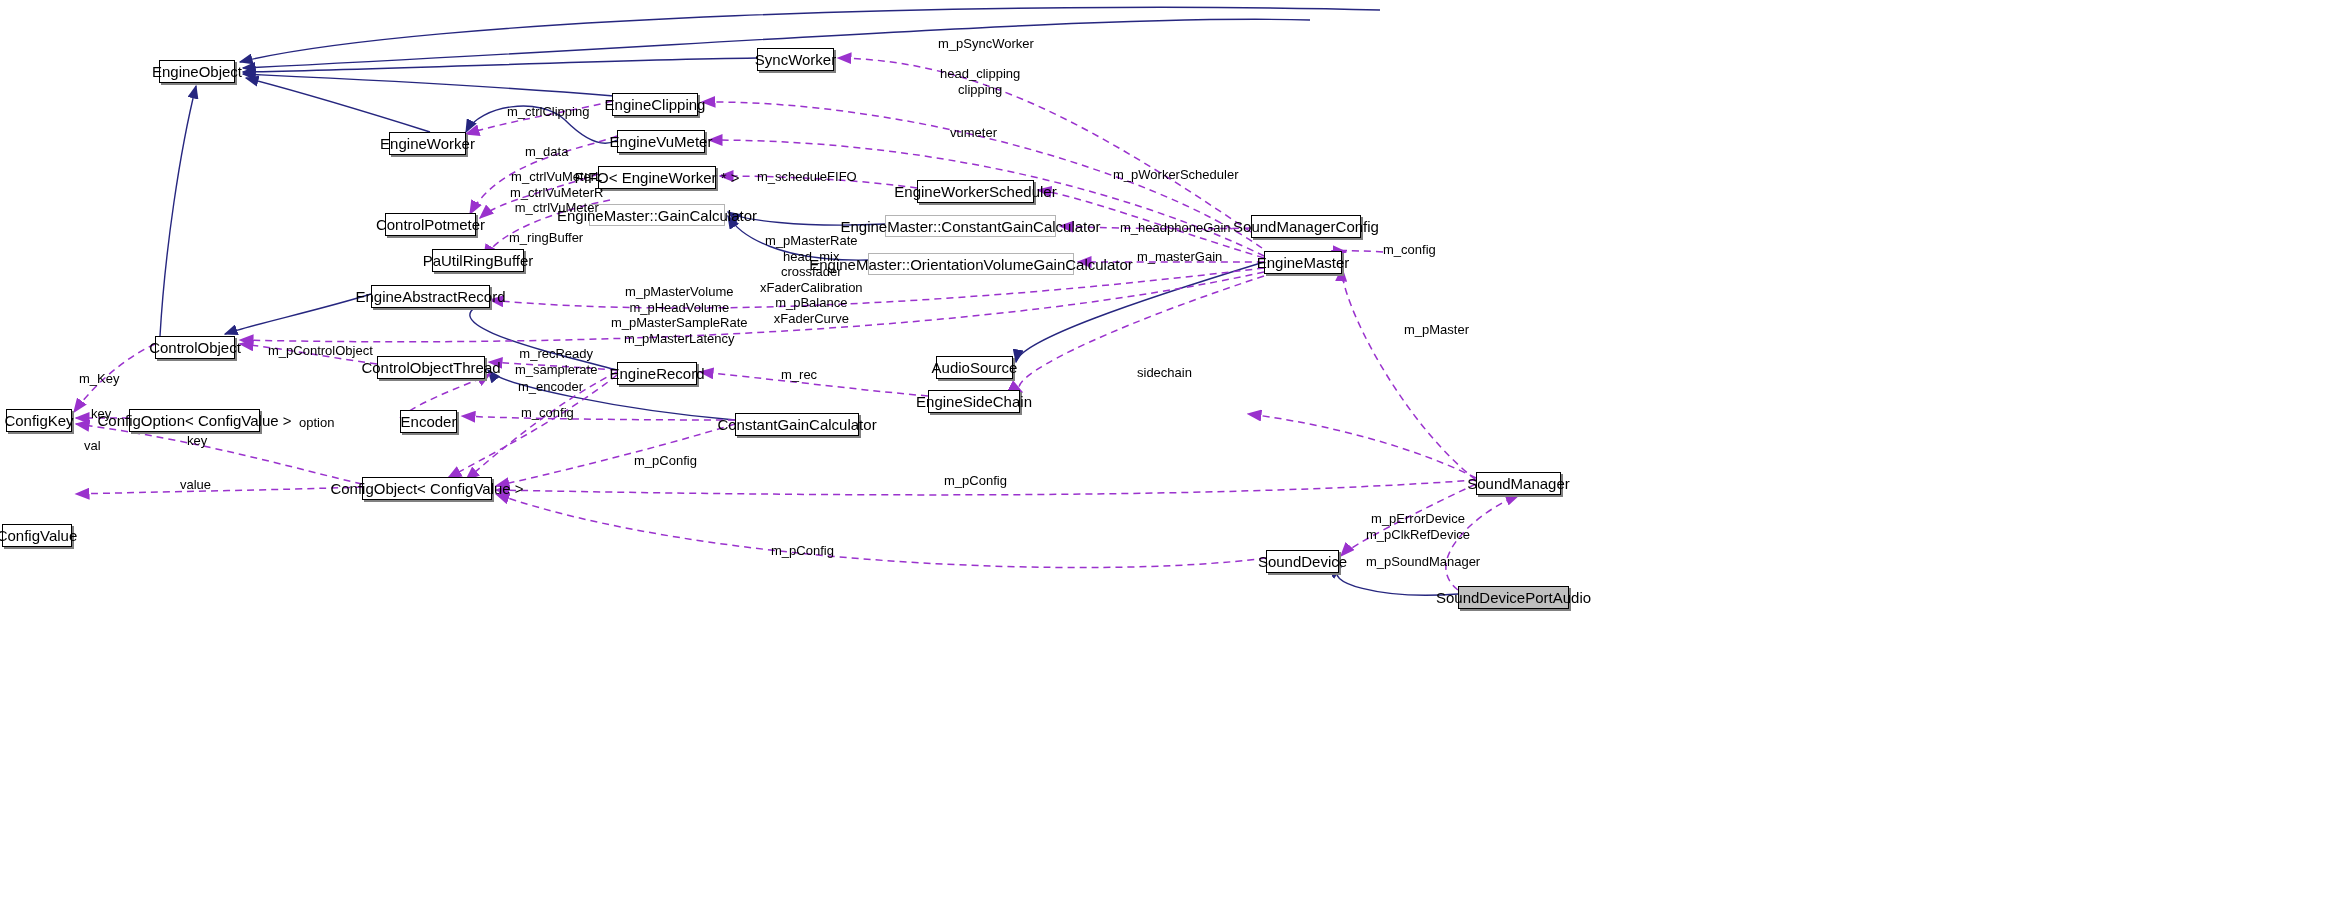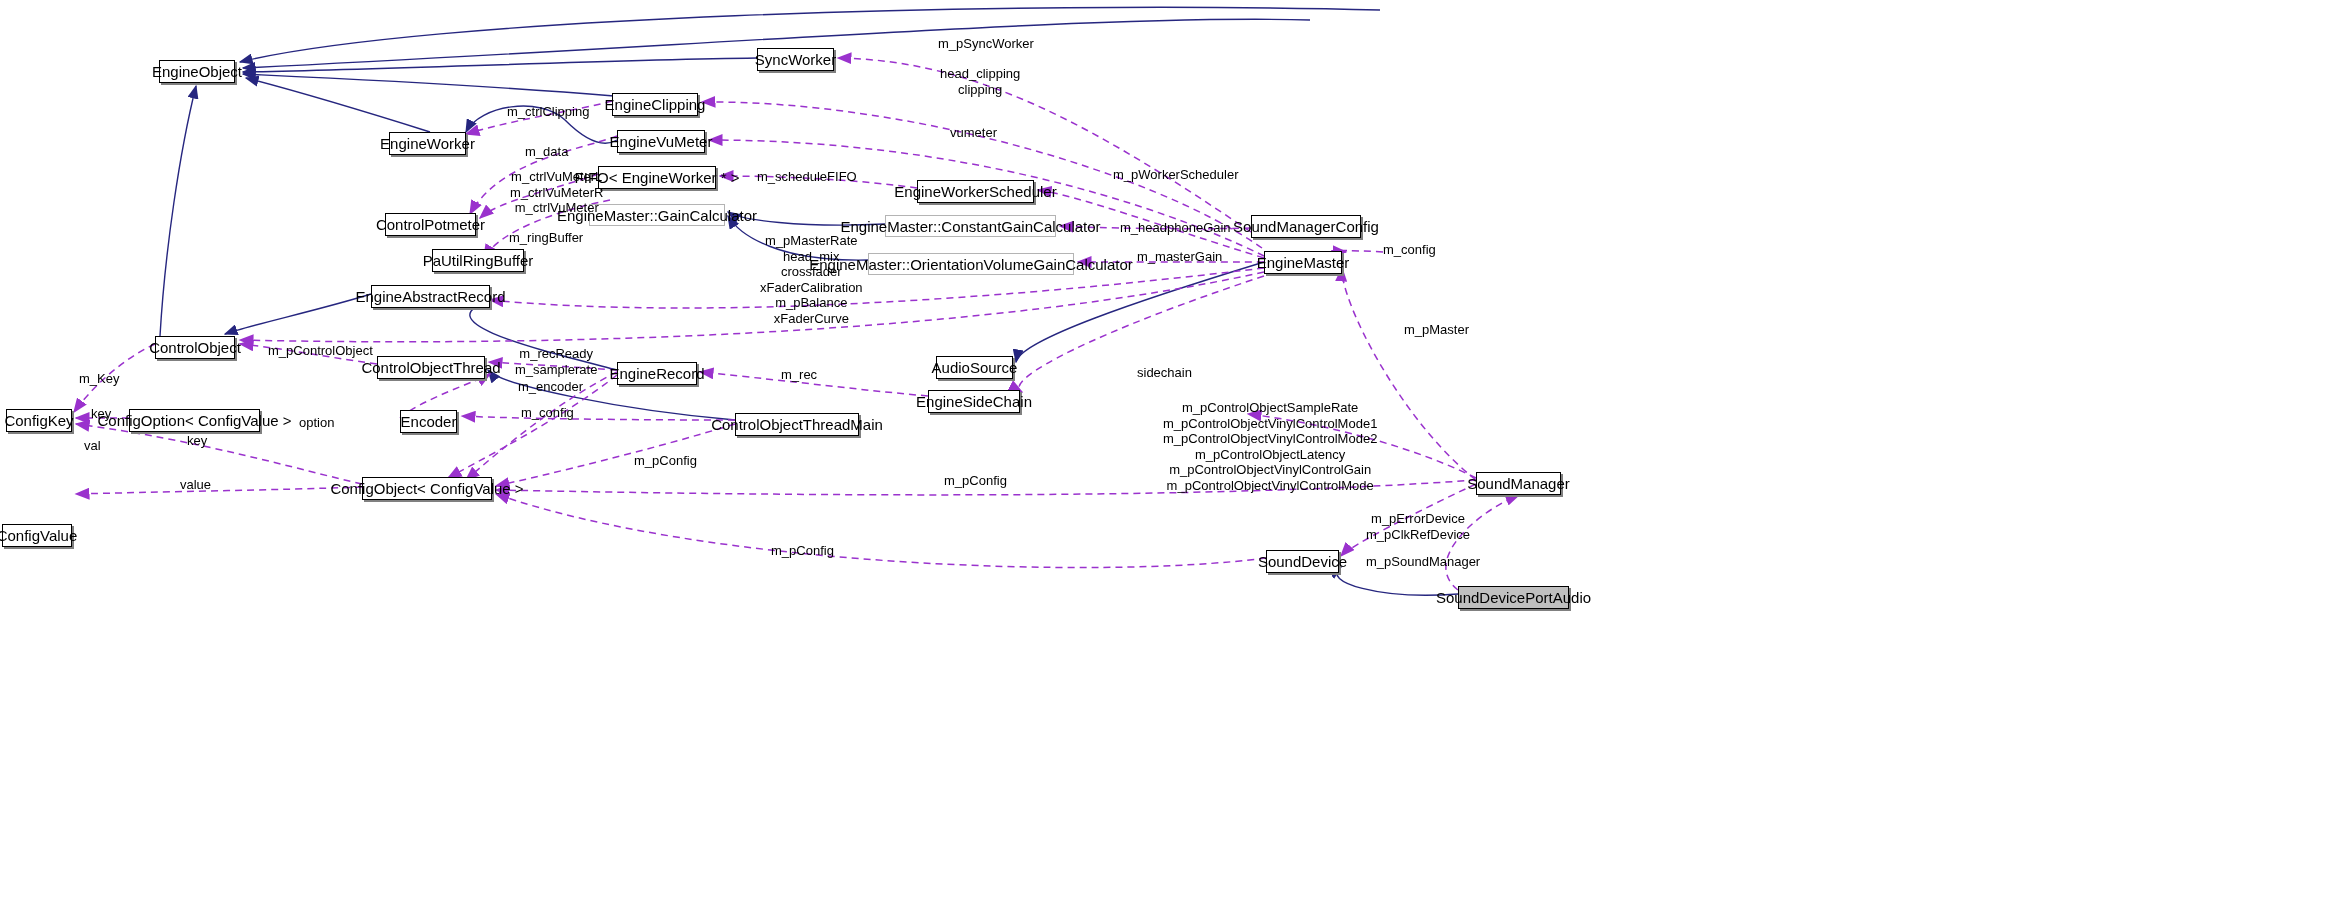--- a/index.html
+++ b/index.html
@@ -170,21 +170,21 @@
   <div class="node" style="left:6px;top:409px;width:66px;height:23px;">
       <span>ConfigKey</span>
     </div>
   <div class="node" style="left:129px;top:409px;width:131px;height:23px;">
       <span>ConfigOption&lt; ConfigValue &gt;</span>
     </div>
   <div class="node" style="left:400px;top:410px;width:57px;height:23px;">
       <span>Encoder</span>
     </div>
   <div class="node" style="left:735px;top:413px;width:124px;height:23px;">
-      <span>ControlObjectThreadMain</span>
+      <span>ConstantGainCalculator</span>
     </div>
   <div class="node" style="left:2px;top:485px;width:70px;height:23px;margin-top:39px;">
       <span>ConfigValue</span>
     </div>
   <div class="node" style="left:362px;top:477px;width:130px;height:23px;">
       <span>ConfigObject&lt; ConfigValue &gt;</span>
     </div>
   <div class="node" style="left:1476px;top:472px;width:85px;height:23px;">
       <span>SoundManager</span>
     </div>
@@ -201,32 +201,32 @@
   <div class="edge-label" style="left:950px;top:126px;"><span>vumeter</span></div>
   <div class="edge-label" style="left:525px;top:145px;"><span>m_data</span></div>
   <div class="edge-label" style="left:1113px;top:168px;"><span>m_pWorkerScheduler</span></div>
   <div class="edge-label" style="left:757px;top:170px;"><span>m_scheduleFIFO</span></div>
   <div class="edge-label multi" style="left:510px;top:169px;"><span>m_ctrlVuMeterL<br>m_ctrlVuMeterR<br>m_ctrlVuMeter</span></div>
   <div class="edge-label" style="left:1120px;top:221px;"><span>m_headphoneGain</span></div>
   <div class="edge-label" style="left:1383px;top:243px;"><span>m_config</span></div>
   <div class="edge-label" style="left:509px;top:231px;"><span>m_ringBuffer</span></div>
   <div class="edge-label" style="left:1137px;top:250px;"><span>m_masterGain</span></div>
   <div class="edge-label multi" style="left:760px;top:233px;"><span>m_pMasterRate<br>head_mix<br>crossfader<br>xFaderCalibration<br>m_pBalance<br>xFaderCurve</span></div>
+  <div class="edge-label multi" style="left:611px;top:284px;"><span>m_pMasterVolume<br>m_pHeadVolume<br>m_pMasterSampleRate<br>m_pMasterLatency</span></div>
   <div class="edge-label" style="left:268px;top:344px;"><span>m_pControlObject</span></div>
   <div class="edge-label" style="left:79px;top:372px;"><span>m_Key</span></div>
   <div class="edge-label multi" style="left:515px;top:346px;"><span>m_recReady<br>m_samplerate</span></div>
   <div class="edge-label" style="left:781px;top:368px;"><span>m_rec</span></div>
   <div class="edge-label" style="left:1137px;top:366px;"><span>sidechain</span></div>
   <div class="edge-label" style="left:518px;top:380px;"><span>m_encoder</span></div>
   <div class="edge-label" style="left:91px;top:407px;"><span>key</span></div>
   <div class="edge-label" style="left:299px;top:416px;"><span>option</span></div>
   <div class="edge-label" style="left:521px;top:406px;"><span>m_config</span></div>
   <div class="edge-label" style="left:84px;top:439px;"><span>val</span></div>
   <div class="edge-label" style="left:187px;top:434px;"><span>key</span></div>
-  <div class="edge-label multi" style="left:1163px;top:400px;"><span>m_pControlObjectSampleRate<br>m_pControlObjectVinylControlMode1<br>m_pControlObjectVinylControlMode2<br>m_pControlObjectLatency<br>m_pControlObjectVinylControlGain<br>m_pControlObjectVinylControlMode</span></div>
   <div class="edge-label" style="left:1383px;top:323px;margin-left:21px;"><span>m_pMaster</span></div>
   <div class="edge-label" style="left:634px;top:454px;"><span>m_pConfig</span></div>
   <div class="edge-label" style="left:944px;top:474px;"><span>m_pConfig</span></div>
   <div class="edge-label" style="left:180px;top:478px;"><span>value</span></div>
   <div class="edge-label multi" style="left:1366px;top:511px;"><span>m_pErrorDevice<br>m_pClkRefDevice</span></div>
   <div class="edge-label" style="left:771px;top:544px;"><span>m_pConfig</span></div>
   <div class="edge-label" style="left:1366px;top:555px;"><span>m_pSoundManager</span></div>
 
 </div>
 

